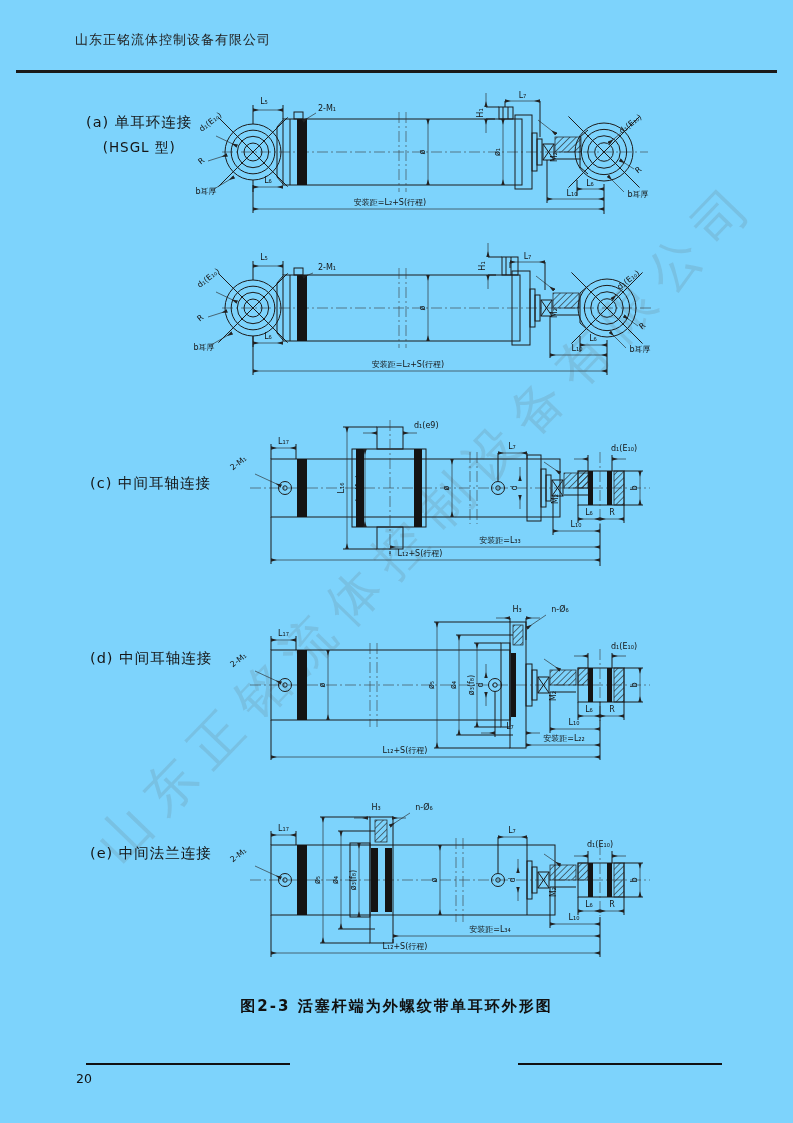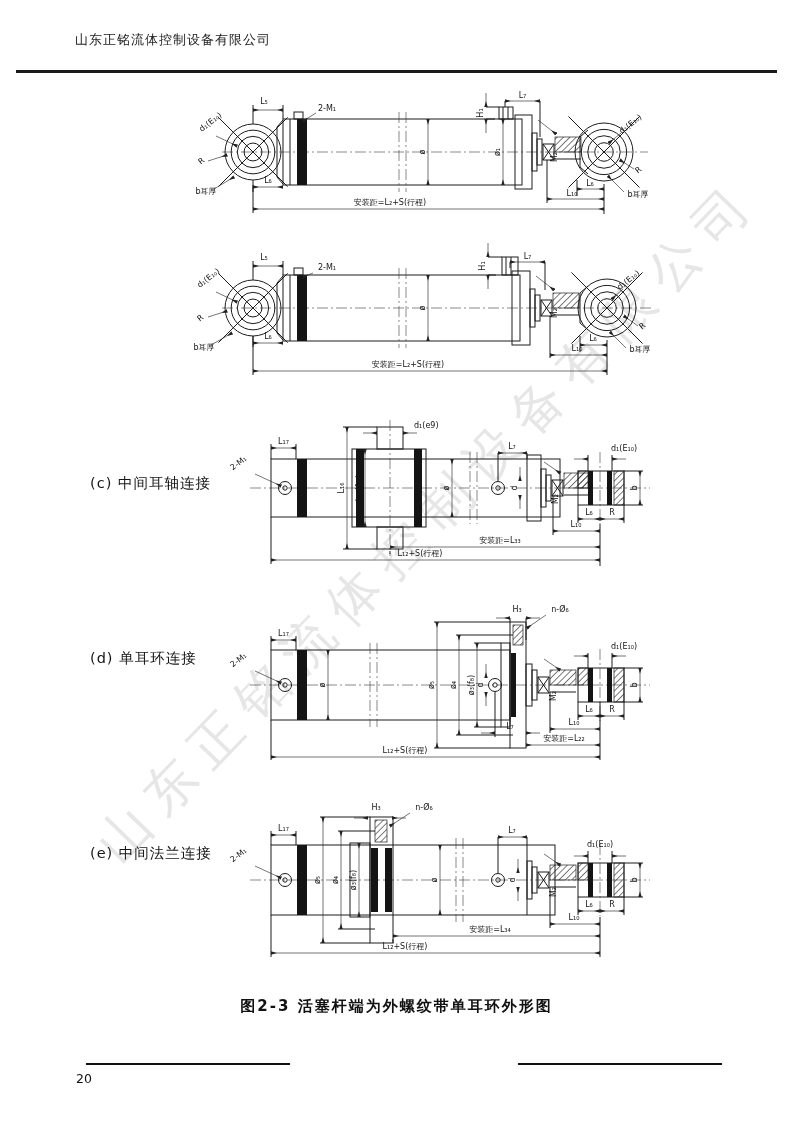--- a/index.html
+++ b/index.html
@@ -1,16 +1,16 @@
 <!DOCTYPE html>
 <html><head>
 <meta charset="utf-8">
 <style>
   html,body{margin:0;padding:0;background:#e8e8e8;}
-  #page{position:relative;width:793px;height:1123px;background:#ffffff;overflow:hidden;
+  #page{position:relative;width:793px;height:1123px;background:#7dd3fc;overflow:hidden;
         font-family:"DejaVu Sans",sans-serif;color:#111;}
   .company{position:absolute;left:75px;top:31px;font-size:13px;color:#222;letter-spacing:1px;}
   .hrule{position:absolute;left:16px;top:70px;width:761px;height:3px;background:#1a1a1a;}
   .watermark{position:absolute;left:-20px;top:520px;width:830px;text-align:center;white-space:nowrap;
         font-size:52px;letter-spacing:14px;color:rgba(100,100,100,0.16);
         transform:rotate(-46deg);pointer-events:none;z-index:1;}
   svg#cv{position:absolute;left:0;top:0;z-index:2;}
   .figtitle{position:absolute;z-index:3;font-size:14.5px;letter-spacing:1px;color:#151515;}
   .figtitle .sub{text-align:center;margin-top:7px;font-size:13.5px;}
   .caption{position:absolute;left:0;top:997px;width:100%;text-align:center;z-index:3;
@@ -465,25 +465,29 @@
         <line x1="393" y1="943" x2="393" y2="939" class="ln"></line>
         <line x1="600" y1="917" x2="600" y2="957" class="ln"></line>
         <line x1="393" y1="936" x2="600" y2="936" class="dm" marker-end="url(#ma)" marker-start="url(#ma)"></line>
         <text x="490" y="932" class="tl" text-anchor="middle" font-size="8">安装距=L₃₄</text>
         <line x1="271" y1="915" x2="271" y2="957" class="ln"></line>
         <line x1="271" y1="953" x2="600" y2="953" class="dm" marker-end="url(#ma)" marker-start="url(#ma)"></line>
         <text x="405" y="949" class="tl" text-anchor="middle" font-size="8">L₁₂+S(行程)</text>
       </g>
     </svg>
 
+  <div class="figtitle" style="left:86px;top:113px">
+    <div>(a) 单耳环连接</div>
+    <div class="sub">(HSGL 型)</div>
+  </div>
   <div class="figtitle" style="left:90px;top:474px">
     <div>(c) 中间耳轴连接</div>
   </div>
   <div class="figtitle" style="left:90px;top:649px">
-    <div>(d) 单耳环连接</div>
+    <div>(d) 中间耳轴连接</div>
   </div>
   <div class="figtitle" style="left:90px;top:844px">
     <div>(e) 中间法兰连接</div>
   </div>
 
   <div class="caption">图2-3 活塞杆端为外螺纹带单耳环外形图</div>
 
   <div class="fline fl-l"></div>
   <div class="fline fl-r"></div>
   <div class="pagenum">20</div>

